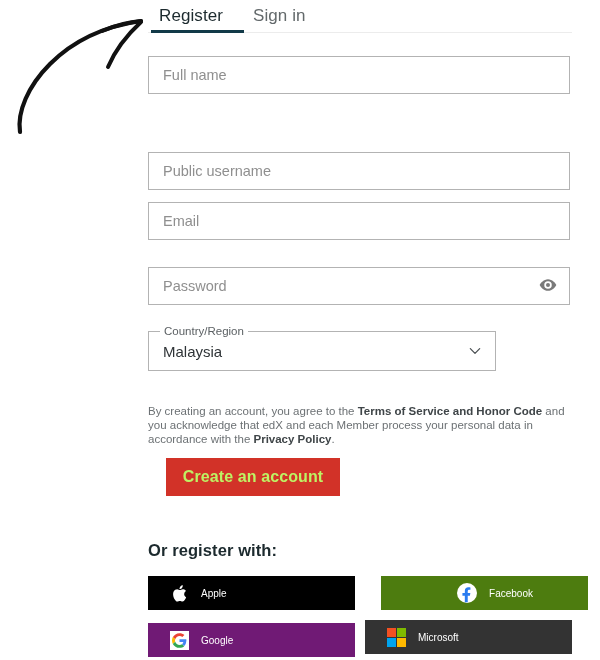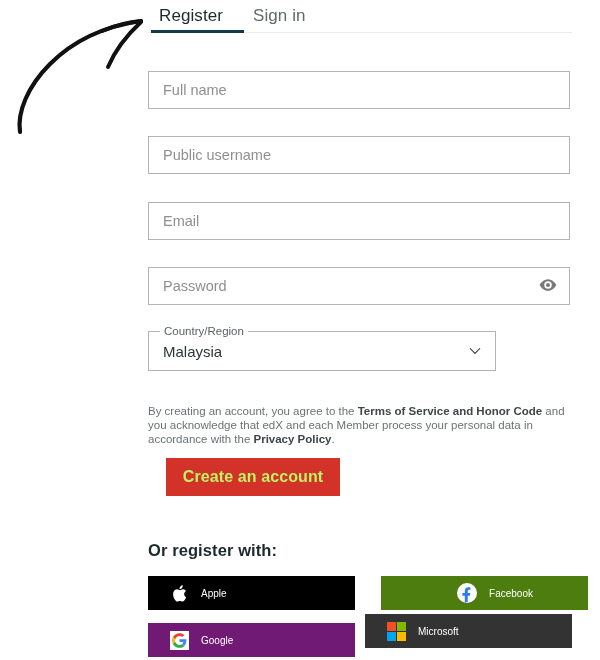--- a/index.html
+++ b/index.html
@@ -80,22 +80,22 @@
   }
   .field-placeholder {
     position: absolute;
     left: 14px;
     top: 50%;
     transform: translateY(-50%);
     font-size: 14.5px;
     color: #8f8f8f;
     white-space: nowrap;
   }
-  .f-fullname { top: 71px; }
-  .f-username { top: 136px; }
+  .f-fullname { top: 56px; }
+  .f-username { top: 152px; }
   .f-email    { top: 202px; }
   .f-password { top: 267px; }
 
   .eye-btn {
     position: absolute;
     right: 10px;
     top: 50%;
     transform: translateY(-50%);
     width: 22px;
     height: 22px;
@@ -221,21 +221,21 @@
   }
   .social-btn .sb-label {
     margin-left: 11px;
     font-size: 10px;
     color: #ffffff;
     white-space: nowrap;
   }
   .sb-apple     { left: 0;     top: 0;  background: #000000; }
   .sb-facebook  { left: 233px; top: 0;  background: #4d7c0f; justify-content: center; }
   .sb-google    { left: 0;     top: 47px; background: #701a75; }
-  .sb-microsoft { left: 217px; top: 38px; background: #333333; align-items: center; }
+  .sb-microsoft { left: 217px; top: 44px; background: #333333; align-items: center; }
 
   .google-tile {
     width: 19px;
     height: 19px;
     background: #ffffff;
     display: flex;
     align-items: center;
     justify-content: center;
   }
 

